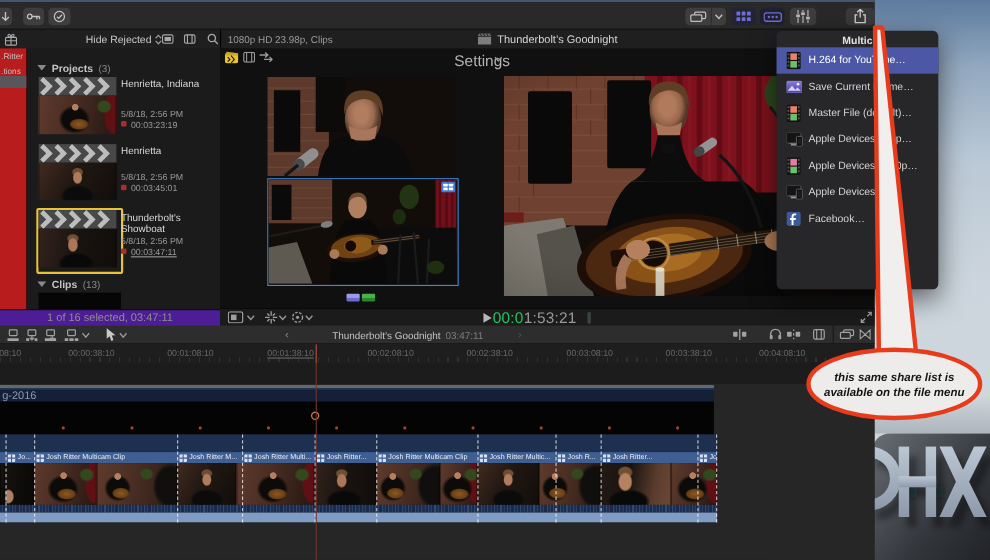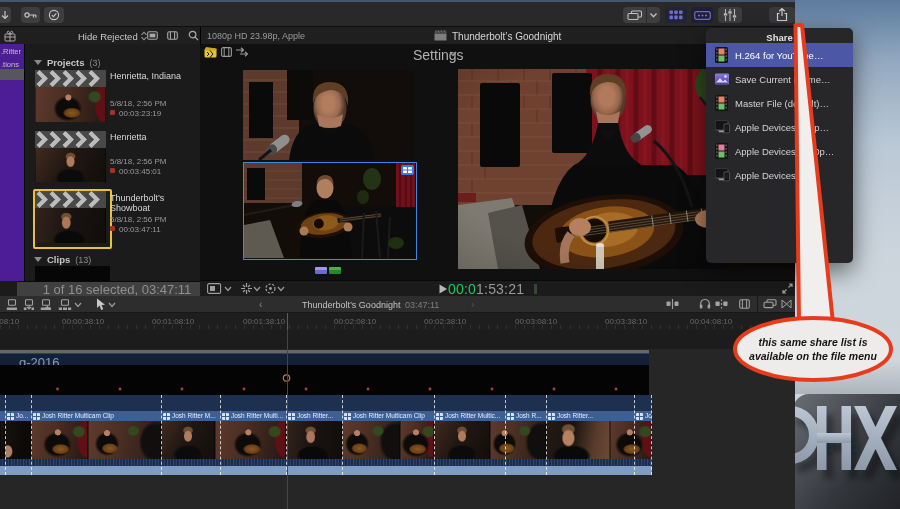--- a/index.html
+++ b/index.html
@@ -9,22 +9,22 @@
 #bgright{left:700px;top:0;width:200px;height:509px;background:linear-gradient(180deg,#5d7b9e 0%,#93a9c0 12%,#bac8d5 28%,#ccd5dd 50%,#cfd7dd 70%,#c7cfd6 100%);}
 #appicon{left:793px;top:394px;width:110px;height:118px;border-top-left-radius:16px;background:linear-gradient(128deg,#6a6e75 0%,#4e5258 30%,#33363b 60%,#202226 100%);}
 
 #win{left:0;top:0;width:795px;height:509px;background:#1d1d1d;}
 #topline{left:0;top:0;width:795px;height:2px;background:#47566f;}
 #toolbar{left:0;top:2px;width:795px;height:24px;background:#292929;border-bottom:1px solid #0e0e0e;}
 .tbtn{position:absolute;top:5px;height:16px;background:#3e3e3e;border-radius:4px;}
 #hdr{left:0;top:27px;width:795px;height:17px;background:#1f1f1f;}
 
 #browser{left:0;top:44px;width:200px;height:252px;background:#1b1b1b;}
-#libcol{left:0;top:0;width:24px;height:237px;background:#4c1d95;border-right:1px solid #000;}
-#bbot{left:17px;top:237px;width:200px;height:15px;background:#404040;border-top:1px solid #0a0a0a;color:#8f8f8f;font-size:13px;text-align:center;line-height:15px;}
+#libcol{left:0;top:0;width:24px;height:237px;background:#b91c1c;border-right:1px solid #000;}
+#bbot{left:0;top:237px;width:200px;height:15px;background:#4c1d95;border-top:1px solid #0a0a0a;color:#8f8f8f;font-size:10px;text-align:center;line-height:15px;}
 
 #viewer{left:200px;top:44px;width:595px;height:252px;background:#101010;}
 #vbot{left:0;top:236px;width:595px;height:16px;background:#1b1b1b;border-top:1px solid #090909;}
 
 #tltool{left:0;top:296px;width:795px;height:16px;background:#2d2d2d;border-bottom:1px solid #171717;}
 #ruler{left:0;top:313px;width:795px;height:17px;background:#1e1e1e;color:#6e6e6e;font-size:8px;overflow:hidden;}
 #ruler:after{content:"";position:absolute;left:0;top:11px;width:795px;height:6px;background:repeating-linear-gradient(90deg,rgba(85,85,85,0.35) 0 1px,transparent 1px 9.04px);height:4px;top:12px;}
 #tlbody{left:0;top:330px;width:795px;height:179px;background:#262626;}
 #tlgap{left:0;top:0;width:795px;height:19px;background:#1c1c1c;}
 .txt{position:absolute;white-space:nowrap;}
@@ -191,21 +191,21 @@
         <rect x="0.7" y="0.7" width="9.6" height="7.6" rx="1.5" stroke="#a8a8a8" stroke-width="1.1" fill="none"></rect>
         <path d="M3.4 0.7 V8.3 M7.6 0.7 V8.3" stroke="#a8a8a8" stroke-width="1.1"></path>
       </svg>
     <svg class="abs" style="left:188px;top:3px" width="11" height="11" viewBox="0 0 11 11">
         <g stroke="#a8a8a8" stroke-width="1.2" fill="none">
           <circle cx="4.6" cy="4.6" r="3.3"></circle>
           <path d="M7.1 7.1 L10 10"></path>
         </g>
       </svg>
     <div class="abs" style="left:200px;top:0;width:1px;height:17px;background:#000;"></div>
-    <div class="txt" style="left:207px;top:4px;font-size:9px;color:#9b9b9b;">1080p HD 23.98p, Apple</div>
+    <div class="txt" style="left:207px;top:4px;font-size:9px;color:#9b9b9b;">1080p HD 23.98p, Clips</div>
     <svg class="abs" style="left:434px;top:3px" width="13" height="11" viewBox="0 0 13 11" opacity="0.85">
         <g fill="#8f8f8f">
           <path d="M0.5 3.5 L12.5 3.5 L12.5 10.5 L0.5 10.5 Z"></path>
           <path d="M0.5 2.8 L1.5 0.5 L12.5 0.5 L12.5 2.8 Z" fill="#787878"></path>
         </g>
         <g stroke="#1f1f1f" stroke-width="0.9">
           <path d="M2.5 0.5 L3.8 2.8 M5.5 0.5 L6.8 2.8 M8.5 0.5 L9.8 2.8 M11.3 0.5 L12.5 2.2"></path>
         </g>
       </svg>
     <div class="txt" style="left:452px;top:3.5px;font-size:10px;color:#d6d6d6;">Thunderbolt’s Goodnight</div>
@@ -256,21 +256,21 @@
           <path d="M29 1.5 L36 8.5 L29 15.5"></path>
           <path d="M42 1.5 L49 8.5 L42 15.5"></path>
           <path d="M55 1.5 L62 8.5 L55 15.5"></path>
         </g>
       </svg>
     <div class="sc sc-face2" style="left:35px;top:164px;width:71px;height:35px;"></div>
     <div class="pname" style="left:110px;top:149px;">Thunderbolt’s</div>
     <div class="pname" style="left:110px;top:159px;">Showboat</div>
     <div class="pmeta" style="left:110px;top:171px;">5/8/18, 2:56 PM</div>
     <div class="redic" style="left:110px;top:182px;"></div>
-    <div class="pmeta" style="left:119px;top:181px;">00:03:47:11</div>
+    <div class="pmeta" style="left:119px;top:181px;text-decoration:underline;">00:03:47:11</div>
     <div class="txt" style="left:34px;top:205px;"><span class="hdrtri"></span><span style="font-size:9.5px;color:#c6c6c6;font-weight:bold;">Clips</span><span style="font-size:9px;color:#8a8a8a;text-align:center;">&nbsp;&nbsp;(13)</span></div>
     <div class="abs" style="left:35px;top:222px;width:75px;height:15px;background:#060606;"></div>
     <div id="bbot" class="abs">1 of 16 selected, 03:47:11</div>
   </div>
   <div id="viewer" class="abs">
     <svg class="abs" style="left:4px;top:2px" width="13" height="12" viewBox="0 0 13 12">
         <rect x="0.5" y="2.5" width="12" height="9" rx="1.5" fill="#e8c431"></rect>
         <path d="M0.5 4.5 L2 1 L12.5 2.5 L12.5 4.5 Z" fill="#caa820"></path>
         <path d="M6 4.5 L9 8 L6 11.5 M3 6 L5 8 L3 10" stroke="#141414" stroke-width="1" fill="none"></path>
       </svg>
@@ -540,32 +540,32 @@
         </g>
       </svg>
     <svg class="abs" style="left:781px;top:3px" width="11" height="10" viewBox="0 0 11 10">
         <path d="M1 1 L5.5 5 L1 9 Z M10 1 L5.5 5 L10 9 Z" stroke="#a2a2a2" stroke-width="1" fill="none"></path>
       </svg>
   </div>
   <div id="ruler" class="abs">
     <div class="txt" style="left:-23px;top:4px;">00:00:08:10</div>
     <div class="txt" style="left:62px;top:4px;">00:00:38:10</div>
     <div class="txt" style="left:152px;top:4px;">00:01:08:10</div>
-    <div class="txt" style="left:243px;top:4px;">00:01:38:10</div>
+    <div class="txt" style="left:243px;top:4px;text-decoration:underline;">00:01:38:10</div>
     <div class="txt" style="left:334px;top:4px;">00:02:08:10</div>
     <div class="txt" style="left:424px;top:4px;">00:02:38:10</div>
     <div class="txt" style="left:515px;top:4px;">00:03:08:10</div>
     <div class="txt" style="left:605px;top:4px;">00:03:38:10</div>
     <div class="txt" style="left:690px;top:4px;">00:04:08:10</div>
   </div>
   <div id="tlbody" class="abs">
     <div id="tlgap" class="abs"></div>
     <div class="abs" style="left:0;top:19.5px;width:649px;height:3px;background:#666;"></div>
     <div class="abs" style="left:0;top:23px;width:649px;height:12px;background:#142038;border-top:1px solid #2a4068;"></div>
-    <div class="txt" style="left:19px;top:25px;font-size:13px;color:#8a9ab5;">g-2016</div>
+    <div class="txt" style="left:2px;top:25px;font-size:10px;color:#8a9ab5;">g-2016</div>
     <div class="abs" style="left:0;top:35px;width:649px;height:30px;background:#040404;"></div>
     <svg class="abs" style="left:0;top:35px" width="652" height="30" viewBox="0 0 652 30">
       <g fill="#ae4036">
           <circle cx="57.5" cy="24" r="1.4"></circle>
           <circle cx="120" cy="24" r="1.4"></circle>
           <circle cx="182" cy="24" r="1.4"></circle>
           <circle cx="244" cy="24" r="1.4"></circle>
           <circle cx="306" cy="24" r="1.4"></circle>
           <circle cx="368" cy="24" r="1.4"></circle>
           <circle cx="430" cy="24" r="1.4"></circle>
@@ -681,21 +681,21 @@
         <div class="abs" style="left:546px;top:65px;width:0;height:80px;border-left:1px dashed rgba(255,255,255,0.75);"></div>
         <div class="abs" style="left:634px;top:65px;width:0;height:80px;border-left:1px dashed rgba(255,255,255,0.75);"></div>
         <div class="abs" style="left:651px;top:65px;width:0;height:80px;border-left:1px dashed rgba(255,255,255,0.75);"></div>
       </div>
   </div>
 </div>
 <div class="abs" style="left:286.5px;top:313px;width:1px;height:196px;background:#6e352c;"></div>
 <div class="abs" style="left:286.5px;top:313px;width:1px;height:17px;background:#9e4538;"></div>
 
 <div id="menu" class="abs" style="left:706px;top:28px;width:147px;height:235px;background:#27272a;border-radius:5px;box-shadow:0 8px 24px rgba(0,0,0,0.55);">
-  <div class="txt" style="left:0;top:4px;width:147px;text-align:center;font-size:9.5px;font-weight:bold;color:#e2e2e2;">Share</div>
+  <div class="txt" style="left:0;top:4px;width:147px;text-align:center;font-size:9.5px;font-weight:bold;color:#e2e2e2;">Multic</div>
   <div class="abs" style="left:0;top:15px;width:147px;height:24px;background:#4c58a6;"></div>
   <div class="mi" style="top:15px;">
       <svg width="13" height="16" viewBox="0 0 13 16">
         <rect width="13" height="16" rx="1.5" fill="#141414"></rect>
         <g fill="#555">
           <rect x="1" y="1.5" width="1.6" height="1.8"></rect>
           <rect x="1" y="4.9" width="1.6" height="1.8"></rect>
           <rect x="1" y="8.3" width="1.6" height="1.8"></rect>
           <rect x="1" y="11.7" width="1.6" height="1.8"></rect>
           <rect x="10.4" y="1.5" width="1.6" height="1.8"></rect>
@@ -771,20 +771,27 @@
   <div class="mi" style="top:135px;">
       <svg width="15" height="13" viewBox="0 0 15 13">
         <rect x="0" y="0" width="13" height="9.5" rx="1" fill="#141414" stroke="#4e4e4e" stroke-width="0.9"></rect>
         <rect x="4" y="10.5" width="5" height="1.3" fill="#9a9a9a"></rect>
         <rect x="2.8" y="9.5" width="7.4" height="0.9" fill="#777"></rect>
         <rect x="9" y="3.5" width="5.4" height="9" rx="1" fill="#0a0a0a" stroke="#5e5e5e" stroke-width="0.9"></rect>
         <rect x="10.1" y="5" width="3.2" height="6" fill="#1d1d1d"></rect>
       </svg>
       <span>Apple Devices 4K…</span>
     </div>
+  <div class="mi" style="top:159px;">
+      <svg width="13" height="13" viewBox="0 0 13 13">
+        <rect width="13" height="13" rx="2.5" fill="#3b5a9a"></rect>
+        <path d="M8.8 3.2 H7.6 C6.7 3.2 6.4 3.7 6.4 4.5 V5.6 H8.6 L8.3 7.4 H6.4 V12 H4.6 V7.4 H3.2 V5.6 H4.6 V4.3 C4.6 2.8 5.5 1.7 7.2 1.7 C7.9 1.7 8.5 1.8 8.8 1.8 Z" fill="#fff"></path>
+      </svg>
+      <span>Facebook…</span>
+    </div>
 </div>
 
 <svg class="abs" style="left:700px;top:20px;" width="200" height="390" viewBox="0 0 200 390">
   <polygon points="95.5,5 102,5 133,303 99,303" fill="#f0efed" stroke="#e83b1c" stroke-width="4" stroke-linejoin="round"></polygon>
   <ellipse cx="113" cy="329" rx="78" ry="31" fill="#edecea" stroke="#e83b1c" stroke-width="4"></ellipse>
   <text x="113" y="326" text-anchor="middle" font-size="10.5" font-weight="bold" font-style="italic" fill="#141414" font-family="Liberation Sans, sans-serif">this same share list is</text>
   <text x="113" y="340" text-anchor="middle" font-size="10.5" font-weight="bold" font-style="italic" fill="#141414" font-family="Liberation Sans, sans-serif">available on the file menu</text>
 </svg>
 
 </body></html>

